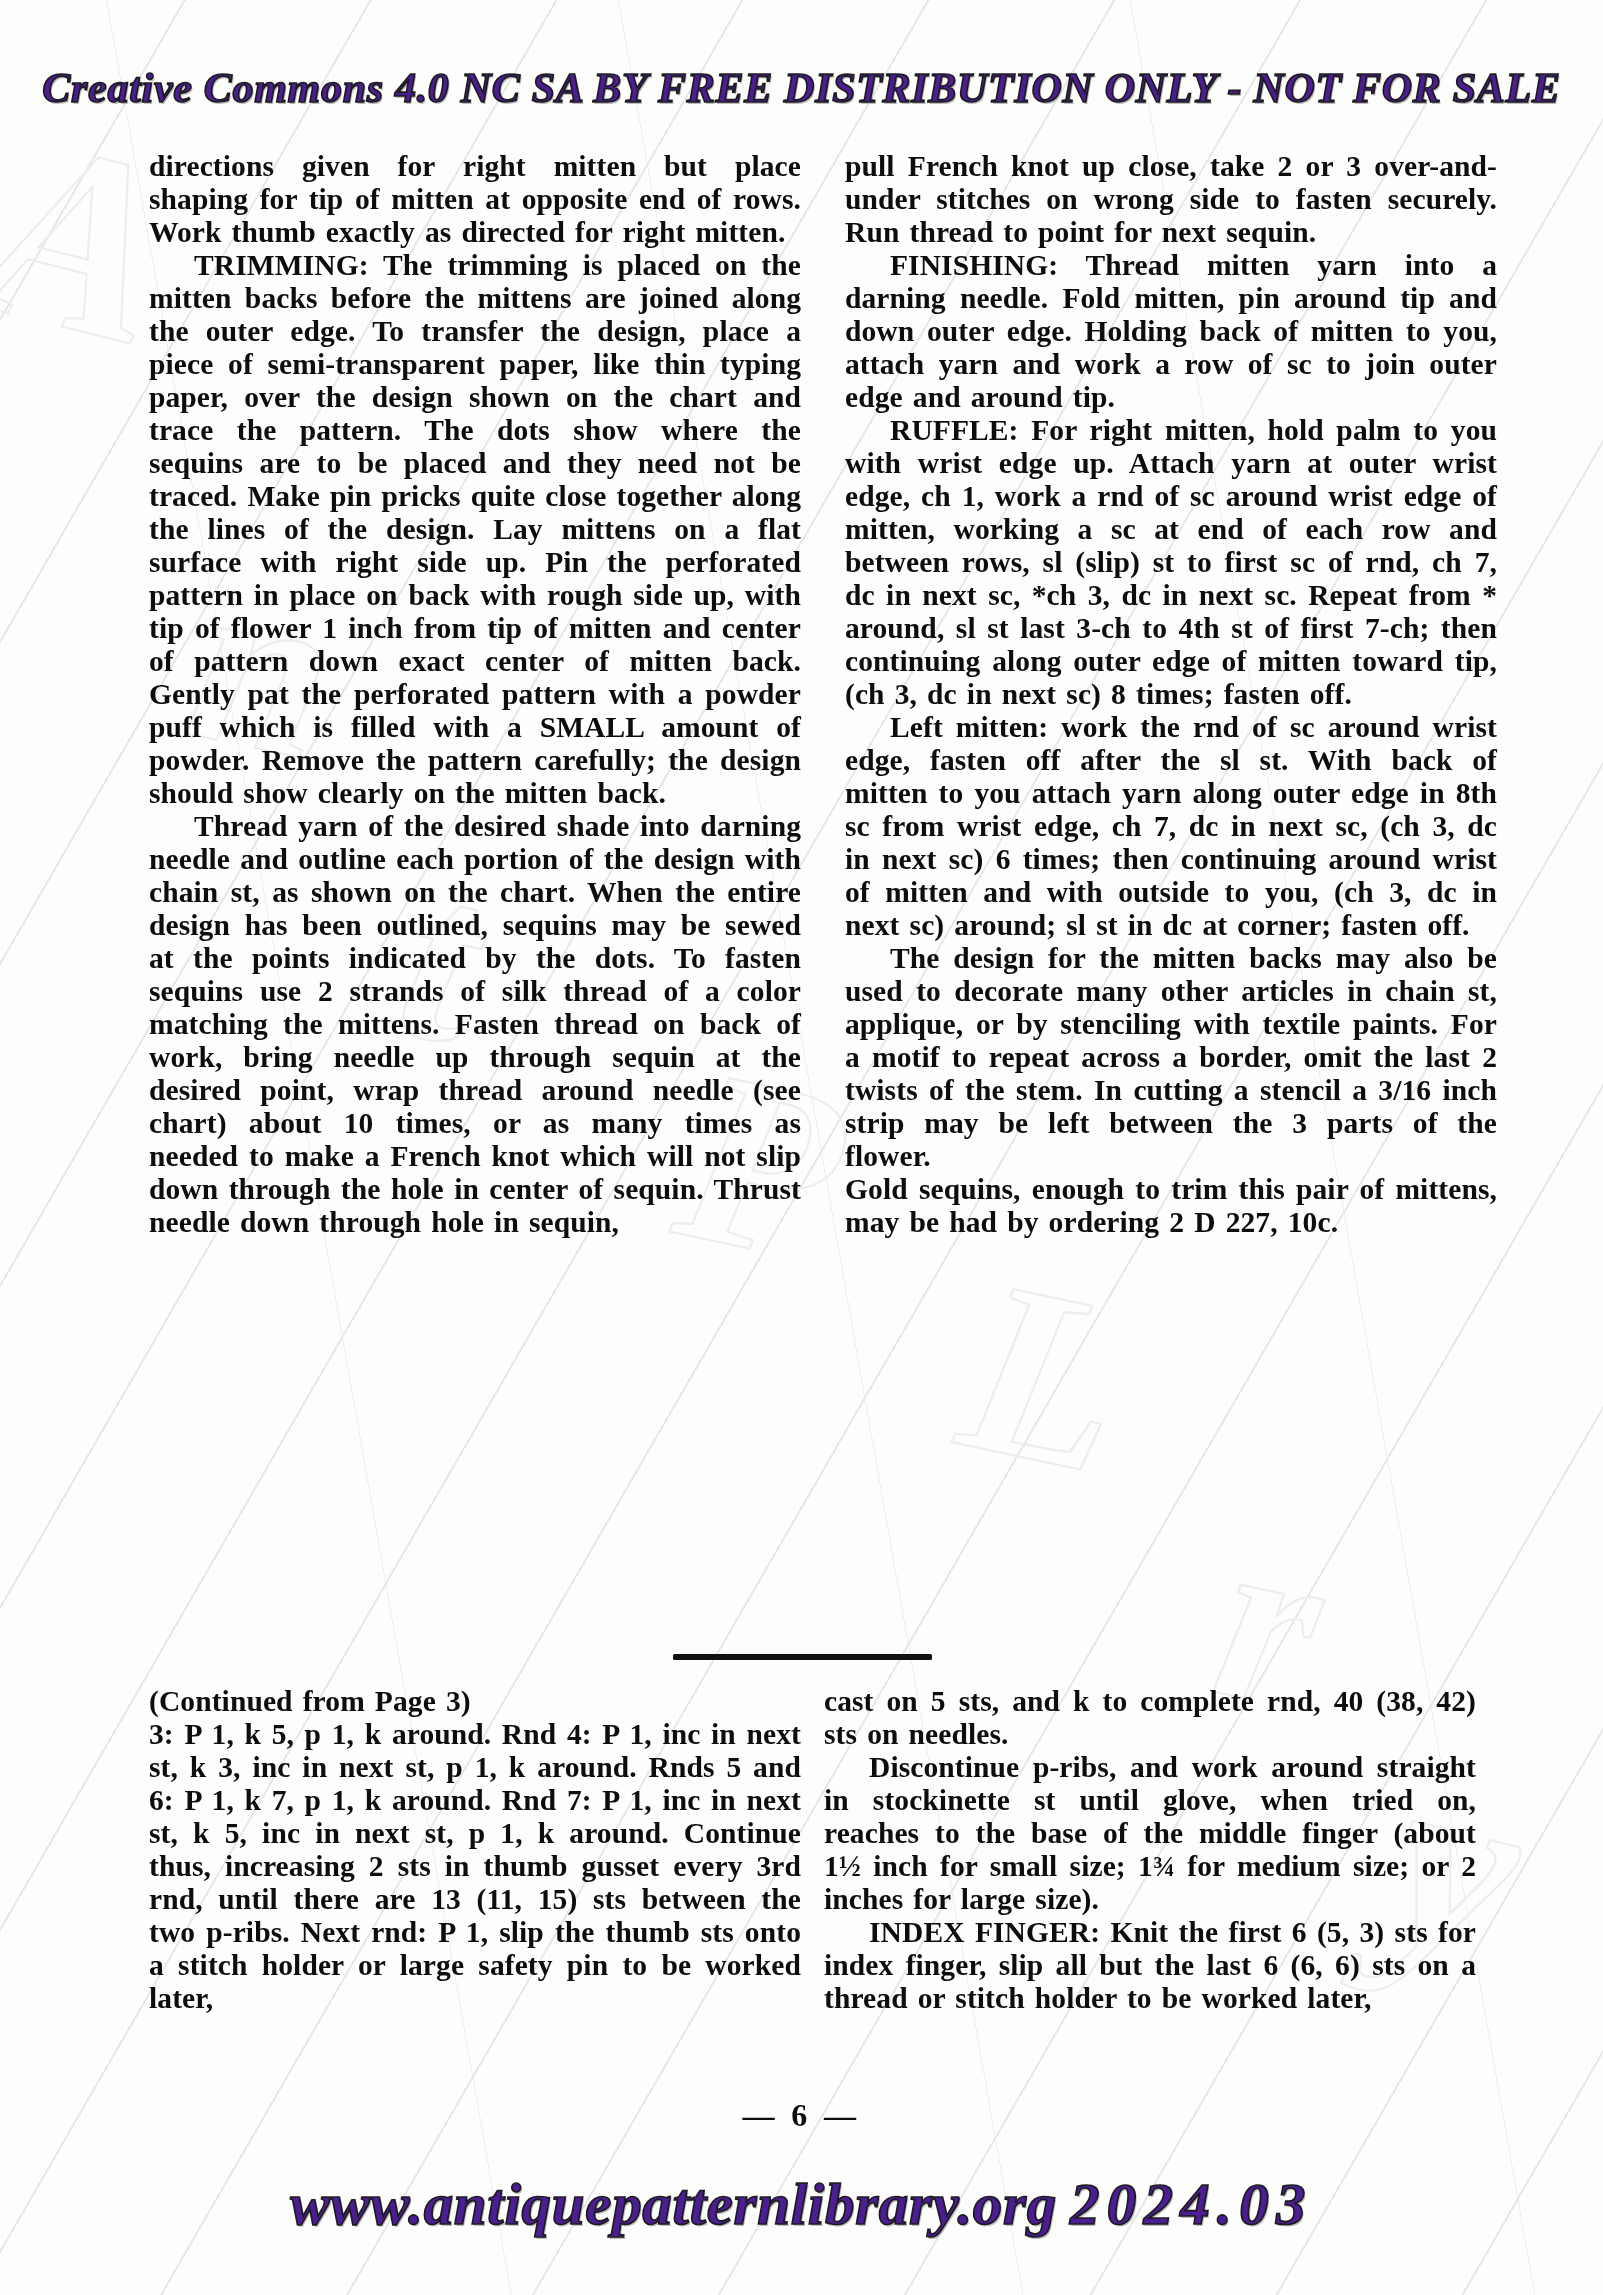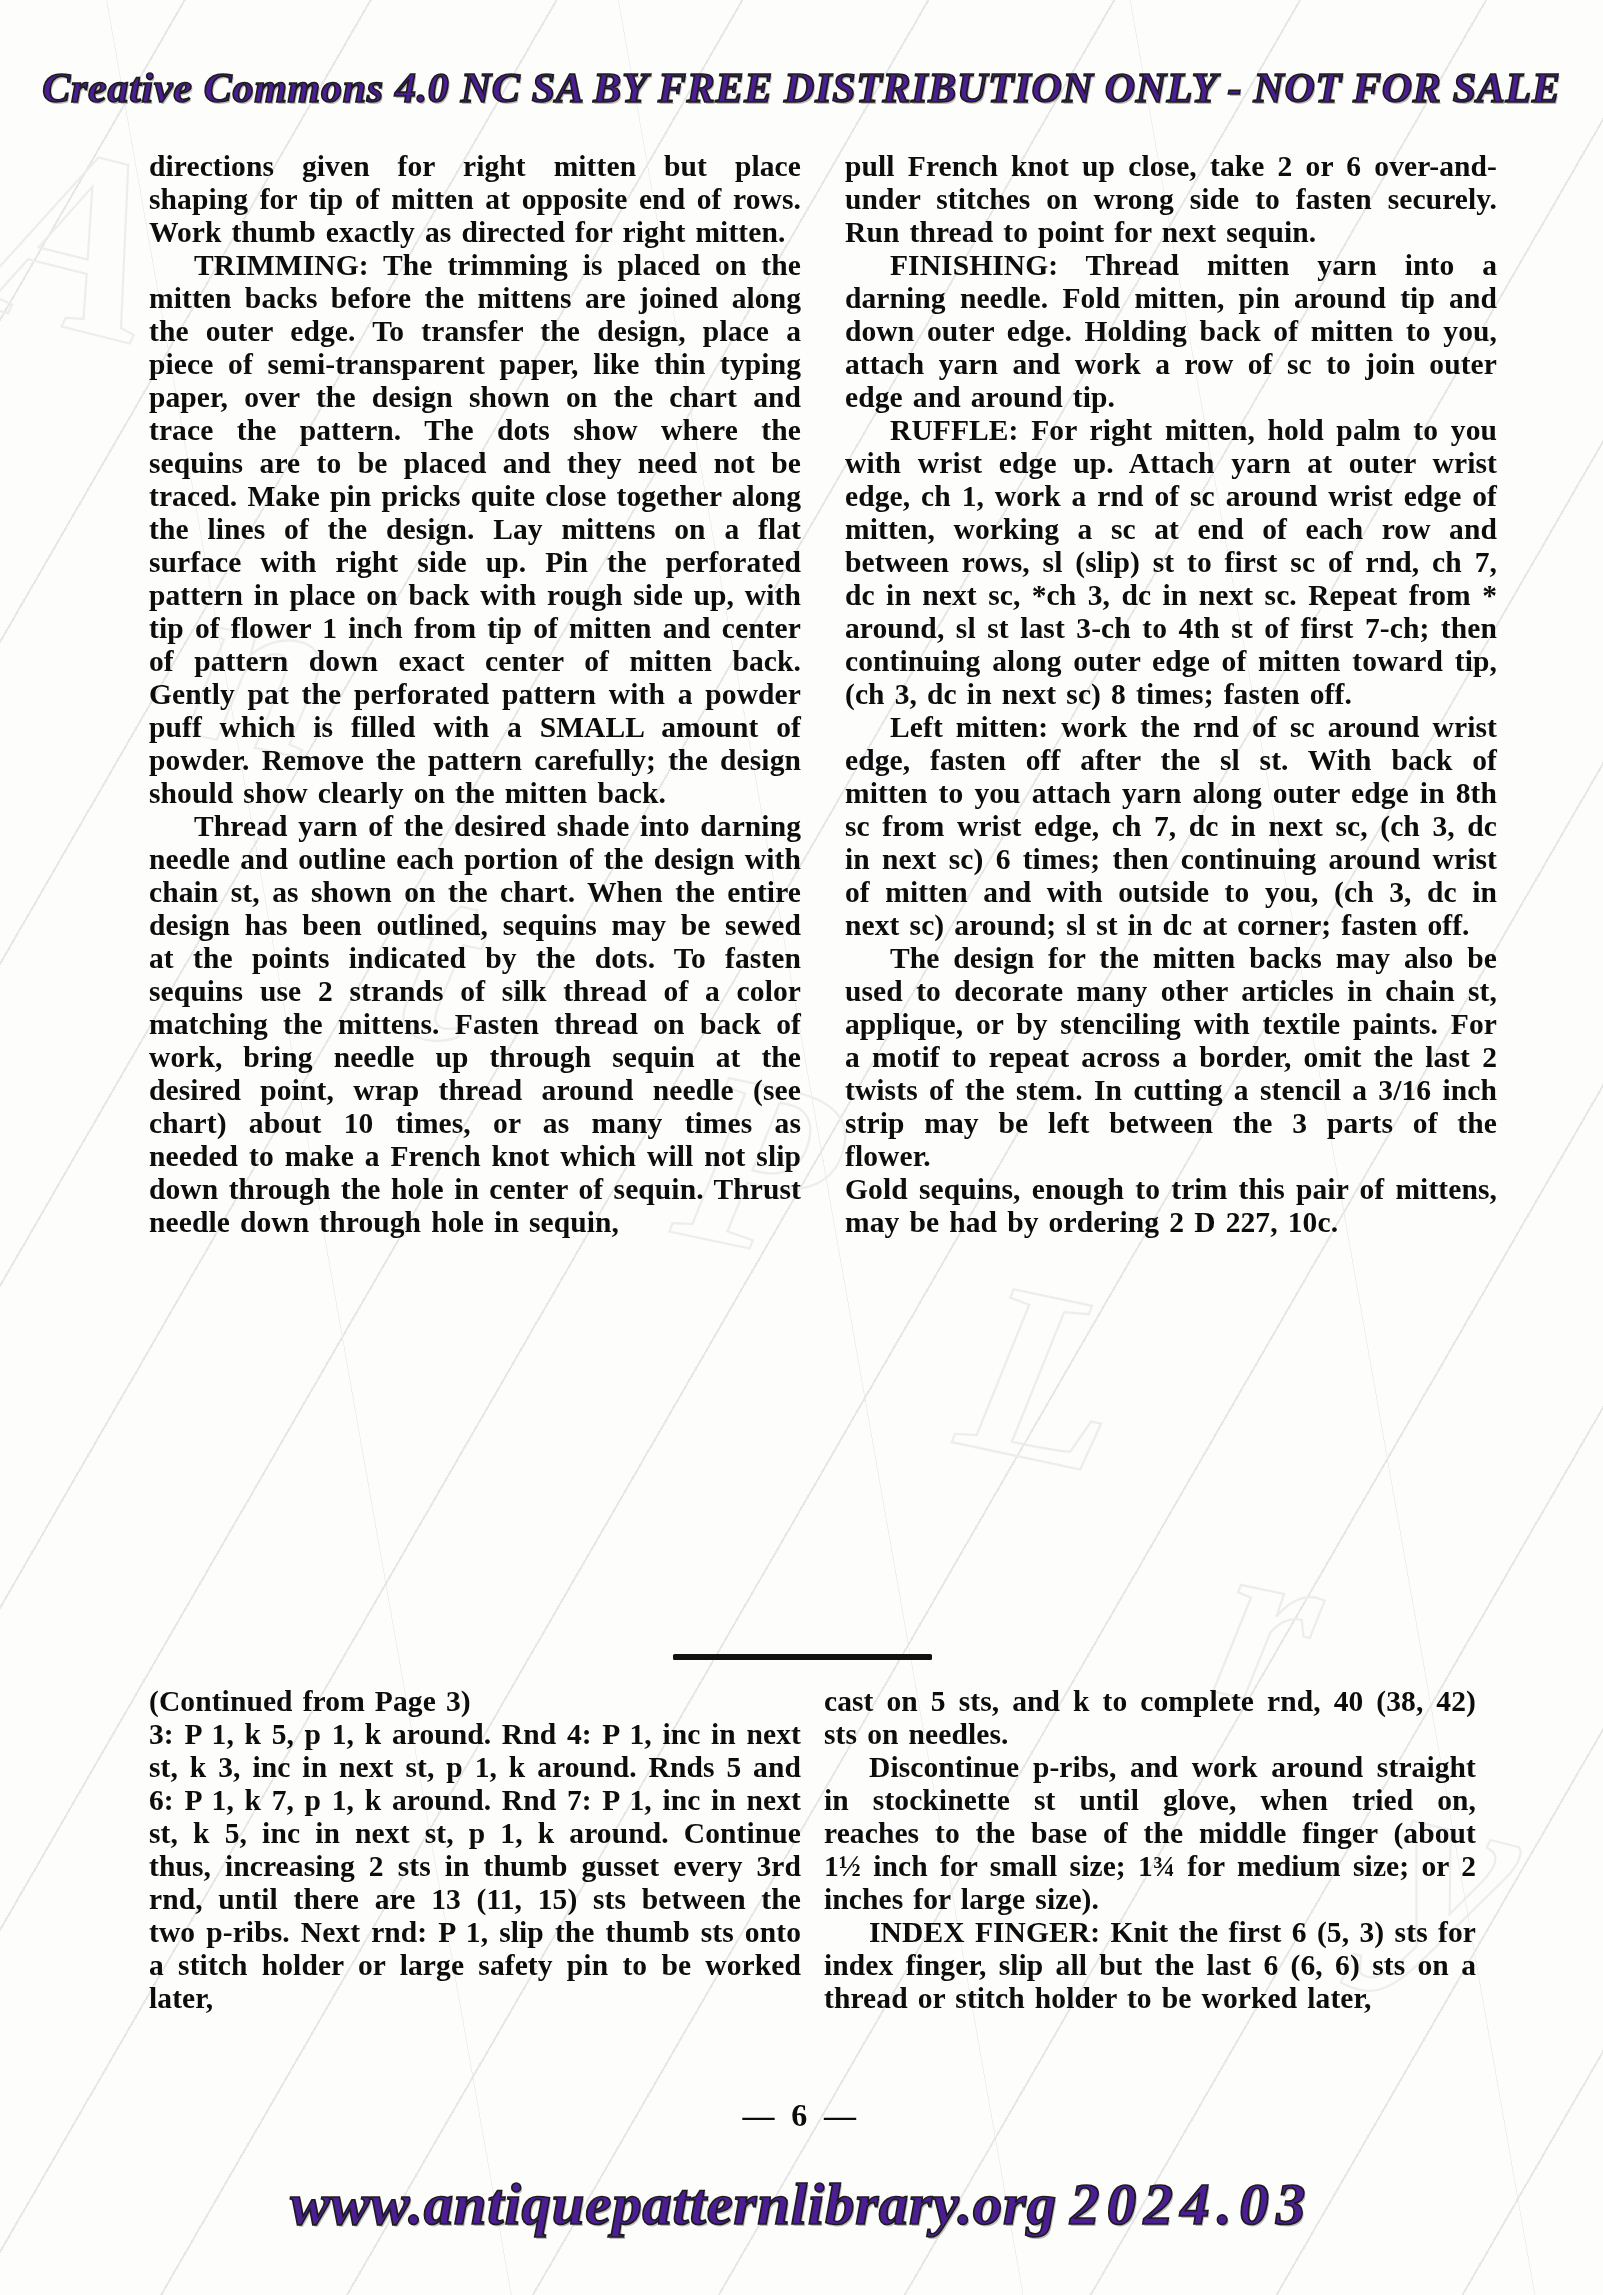--- a/index.html
+++ b/index.html
@@ -140,21 +140,21 @@
 
   <div id="header" class="engraved">Creative Commons 4.0 NC SA BY FREE DISTRIBUTION ONLY - NOT FOR SALE</div>
 
   <div id="cols-top" class="cols">
     <div class="col">
       <p>directions given for right mitten but place shaping for tip of mitten at opposite end of rows. Work thumb exactly as directed for right mitten.</p>
       <p class="indent">TRIMMING: The trimming is placed on the mitten backs before the mittens are joined along the outer edge. To transfer the design, place a piece of semi-transparent paper, like thin typing paper, over the design shown on the chart and trace the pattern. The dots show where the sequins are to be placed and they need not be traced. Make pin pricks quite close together along the lines of the design. Lay mittens on a flat surface with right side up. Pin the perforated pattern in place on back with rough side up, with tip of flower 1 inch from tip of mitten and center of pattern down exact center of mitten back. Gently pat the perforated pattern with a powder puff which is filled with a SMALL amount of powder. Remove the pattern carefully; the design should show clearly on the mitten back.</p>
       <p class="indent">Thread yarn of the desired shade into darning needle and outline each portion of the design with chain st, as shown on the chart. When the entire design has been outlined, sequins may be sewed at the points indicated by the dots. To fasten sequins use 2 strands of silk thread of a color matching the mittens. Fasten thread on back of work, bring needle up through sequin at the desired point, wrap thread around needle (see chart) about 10 times, or as many times as needed to make a French knot which will not slip down through the hole in center of sequin. Thrust needle down through hole in sequin,</p>
     </div>
     <div class="col">
-      <p>pull French knot up close, take 2 or 6 over-and-under stitches on wrong side to fasten securely. Run thread to point for next sequin.</p>
+      <p>pull French knot up close, take 2 or 3 over-and-under stitches on wrong side to fasten securely. Run thread to point for next sequin.</p>
       <p class="indent">FINISHING: Thread mitten yarn into a darning needle. Fold mitten, pin around tip and down outer edge. Holding back of mitten to you, attach yarn and work a row of sc to join outer edge and around tip.</p>
       <p class="indent">RUFFLE: For right mitten, hold palm to you with wrist edge up. Attach yarn at outer wrist edge, ch 1, work a rnd of sc around wrist edge of mitten, working a sc at end of each row and between rows, sl (slip) st to first sc of rnd, ch 7, dc in next sc, *ch 3, dc in next sc. Repeat from * around, sl st last 3-ch to 4th st of first 7-ch; then continuing along outer edge of mitten toward tip, (ch 3, dc in next sc) 8 times; fasten off.</p>
       <p class="indent">Left mitten: work the rnd of sc around wrist edge, fasten off after the sl st. With back of mitten to you attach yarn along outer edge in 8th sc from wrist edge, ch 7, dc in next sc, (ch 3, dc in next sc) 6 times; then continuing around wrist of mitten and with outside to you, (ch 3, dc in next sc) around; sl st in dc at corner; fasten off.</p>
       <p class="indent">The design for the mitten backs may also be used to decorate many other articles in chain st, applique, or by stenciling with textile paints. For a motif to repeat across a border, omit the last 2 twists of the stem. In cutting a stencil a 3/16 inch strip may be left between the 3 parts of the flower.</p>
       <p>Gold sequins, enough to trim this pair of mittens, may be had by ordering 2 D 227, 10c.</p>
     </div>
   </div>
 
   <div id="divider"></div>
 

